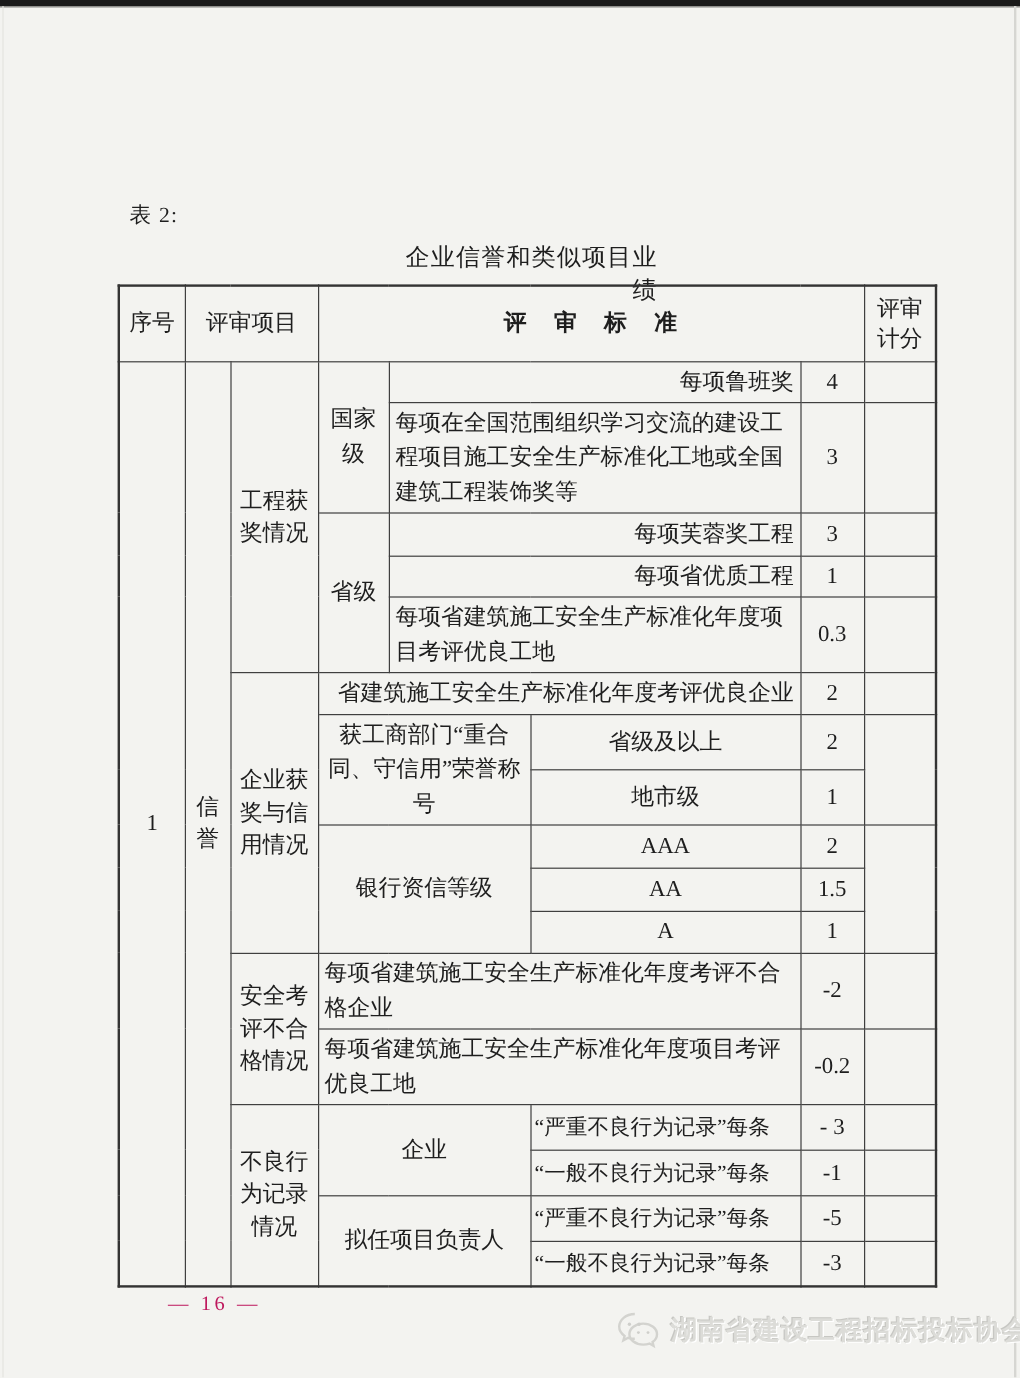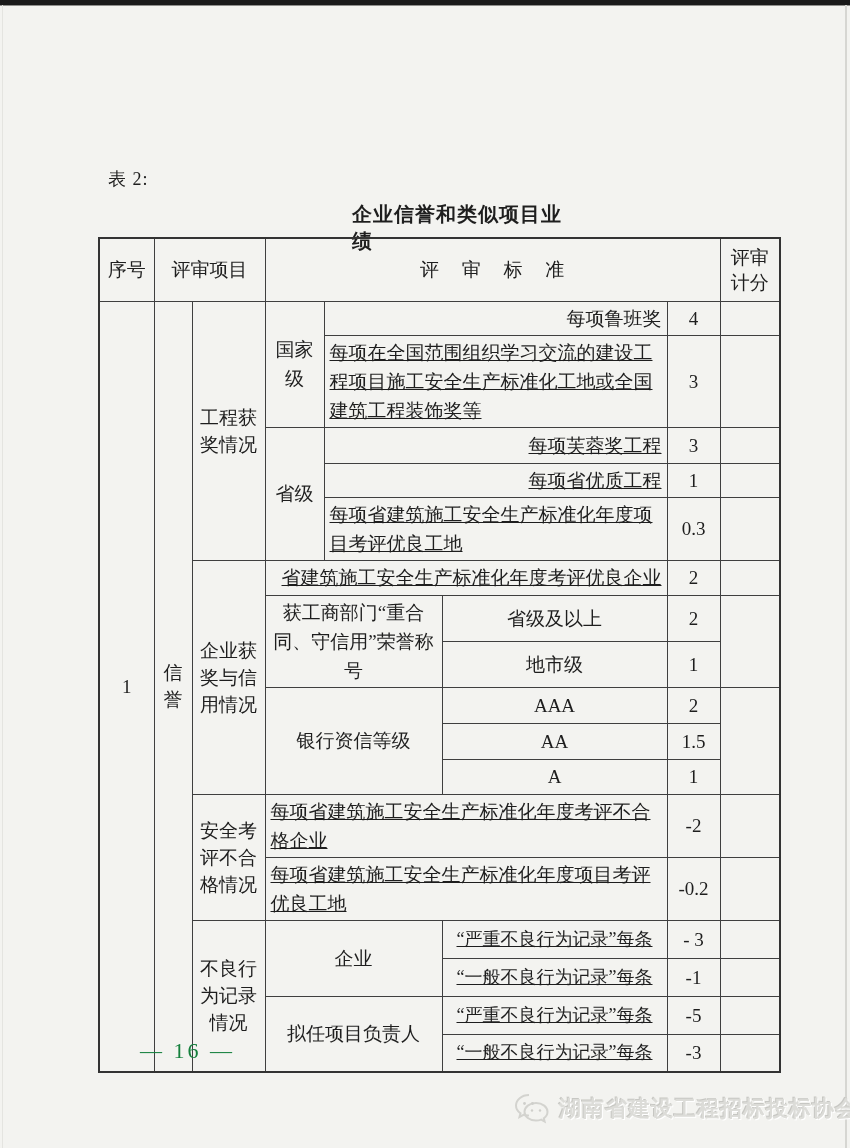--- a/index.html
+++ b/index.html
@@ -22,48 +22,48 @@
   }
   .scan-left-edge {
     position: absolute; top: 5px; left: 2px; width: 1px; height: 1143px;
     background: #e4e4e0;
   }
   .table-label {
     position: absolute; left: 108px; top: 167px;
     font-size: 18px; letter-spacing: 1px;
   }
   .doc-title {
-    position: absolute; left: 352px; top: 201px; width: 224px;
-    text-align: left; font-size: 20px; font-weight: bold; letter-spacing: 1px;
+    position: absolute; left: 324px; top: 201px; width: 224px;
+    text-align: right; font-size: 20px; font-weight: normal; letter-spacing: 1px;
   }
   table.main {
     position: absolute; left: 98px; top: 237px;
     width: 681px; border-collapse: collapse; table-layout: fixed;
     border: 2px solid #333;
     padding-left: 46px;
   }
   td {
     border: 1px solid #3f3f3f;
     text-align: center; vertical-align: middle;
     font-size: 19px; line-height: 29px;
     padding: 2px 5px;
     overflow: hidden;
   }
   td.hdr { font-size: 19px; line-height: 26px; }
-  td.crit-header { word-spacing: 16px; letter-spacing: 1px; }
+  td.crit-header { word-spacing: 16px; letter-spacing: 1px; font-weight: bold; }
   td.score-header { line-height: 25px; padding: 2px 4px; }
-  td.left { text-align: left; text-decoration: underline; }
+  td.left { text-align: left; }
   td.cat { line-height: 27px; padding: 2px 7px; }
   td.vertical { line-height: 27px; padding: 2px 4px; }
-  td.tight { padding: 2px 3px; white-space: nowrap; font-size: 18px; text-align: center; }
+  td.tight { padding: 2px 3px; white-space: nowrap; font-size: 18px; }
   td.nowrap { white-space: nowrap; text-align: right; }
   td.score { font-size: 19px; }
   .page-no {
-    position: absolute; left: 140px; top: 1038px;
-    font-size: 22px; letter-spacing: 3px; color: #15803d;
+    position: absolute; left: 140px; top: 1077px;
+    font-size: 17px; letter-spacing: 3px; color: #be185d;
   }
   .watermark {
     position: absolute; left: 514px; top: 1092px;
     display: flex; align-items: center; gap: 5px;
     color: #dcdcd8; font-size: 22px; font-weight: bold; letter-spacing: 1px;
     text-shadow: 1px 1px 0 #ffffff, -1px -1px 0 #c7c7c3;
     white-space: nowrap;
   }
   .watermark svg { flex: 0 0 auto; }
 </style>

